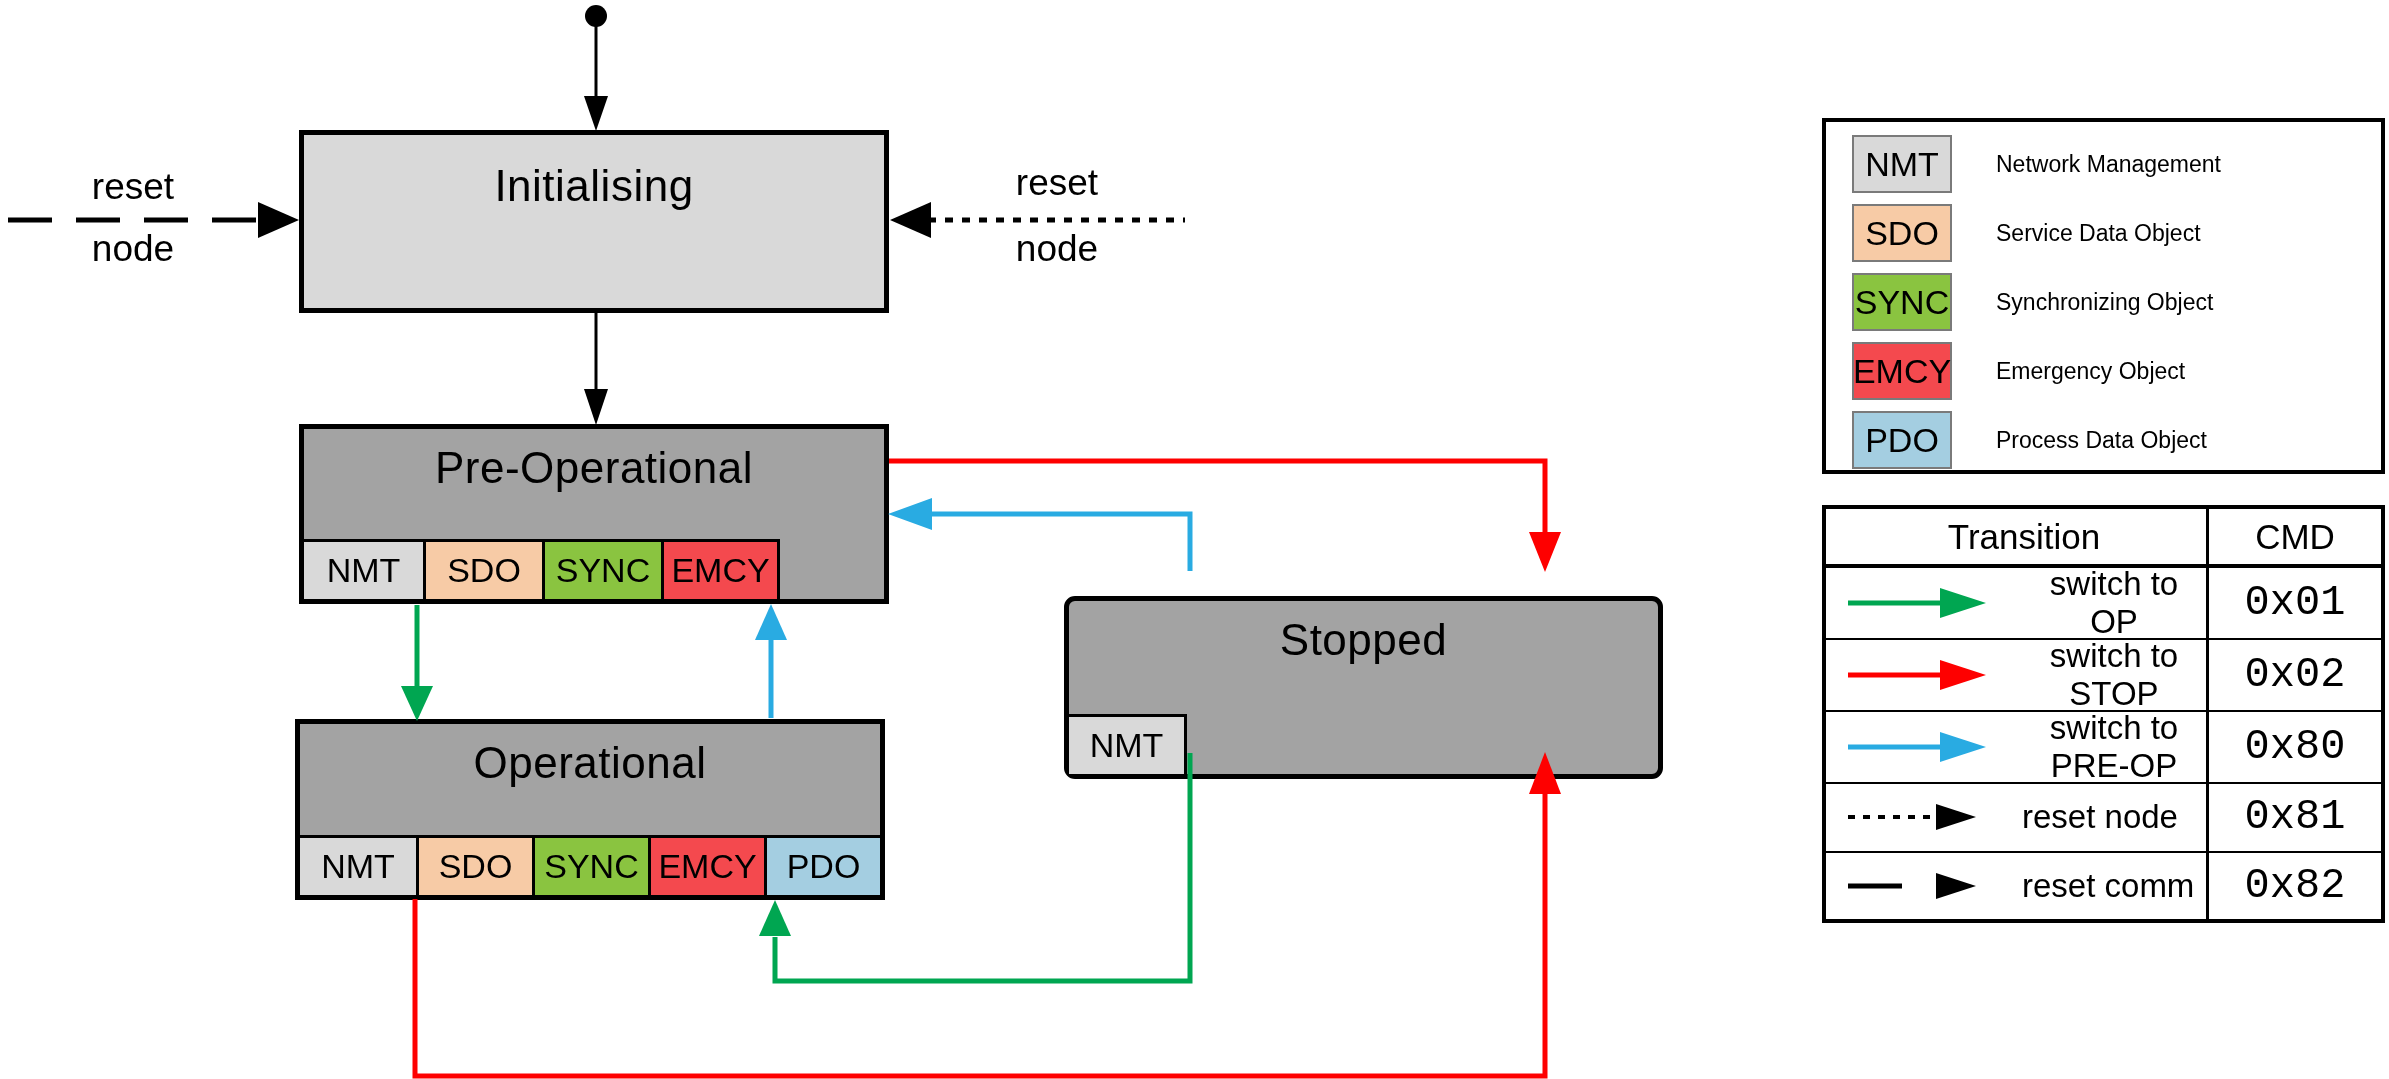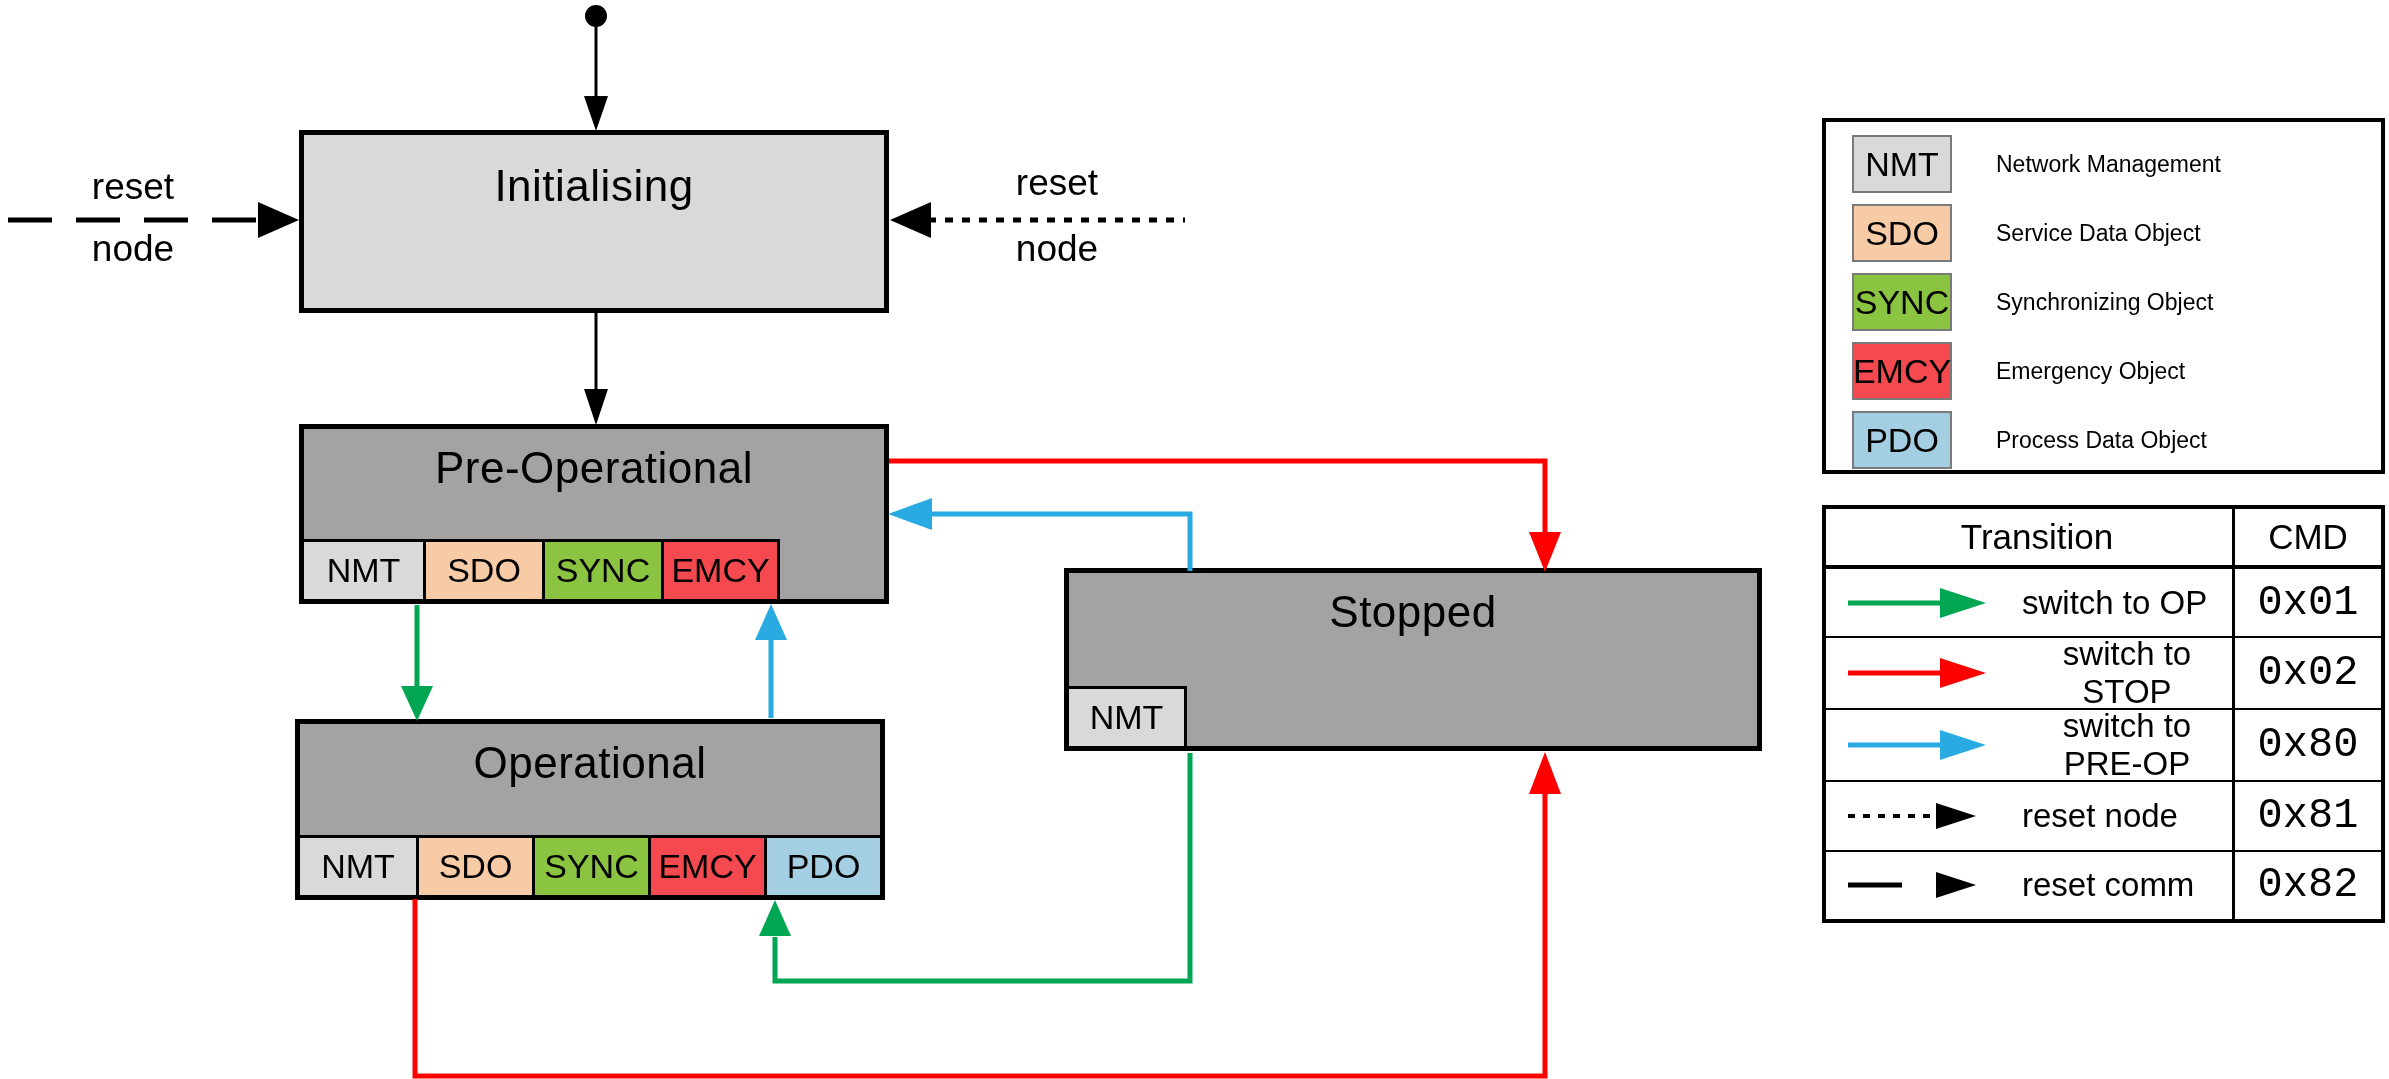--- a/index.html
+++ b/index.html
@@ -19,21 +19,21 @@
     background: #a3a3a3;
     border: 5px solid #000;
     box-sizing: border-box;
     text-align: center;
   }
   .state-title { font-size: 44px; padding-top: 14px; letter-spacing: 0.5px; }
   #state-initialising { left: 299px; top: 130px; width: 590px; height: 183px; background: #d9d9d9; }
   #state-initialising .state-title { padding-top: 26px; }
   #state-preop  { left: 299px; top: 424px; width: 590px; height: 180px; }
   #state-op     { left: 295px; top: 719px; width: 590px; height: 181px; }
-  #state-stopped{ left: 1064px; top: 568px; width: 698px; height: 183px; }
+  #state-stopped{ left: 1064px; top: 596px; width: 599px; height: 183px; border-radius: 11px; }
 
   .tabs { position: absolute; left: 0; bottom: 0; display: flex; }
   .tab {
     height: 60px;
     box-sizing: border-box;
     border-top: 3px solid #000;
     border-left: 3px solid #000;
     font-size: 34px;
     display: flex; align-items: center; justify-content: center;
   }
@@ -101,21 +101,21 @@
   .t-row.t-head { height: 58px; border-bottom: 4px solid #000; }
   .t-left {
     flex: 1;
     border-right: 3px solid #000;
     display: flex; align-items: center;
     padding-left: 18px;
     box-sizing: border-box;
   }
   .t-head .t-left { justify-content: center; padding-left: 16px; font-size: 35px; }
   .t-cmd {
-    width: 146px;
+    width: 172px;
     display: flex; align-items: center; justify-content: center;
     font-size: 35px;
   }
   .t-head .t-cmd { font-size: 35px; font-family: "Liberation Sans", sans-serif; }
   .t-row:not(.t-head) .t-cmd { font-family: "Liberation Mono", monospace; font-size: 42px; }
   .t-label { margin-left: 28px; font-size: 33px; text-align: center; }
   .t-arrow { width: 150px; height: 40px; flex: none; }
   .arr-green { color: #00a651; }
   .arr-red   { color: #fe0000; }
   .arr-blue  { color: #29abe2; }

